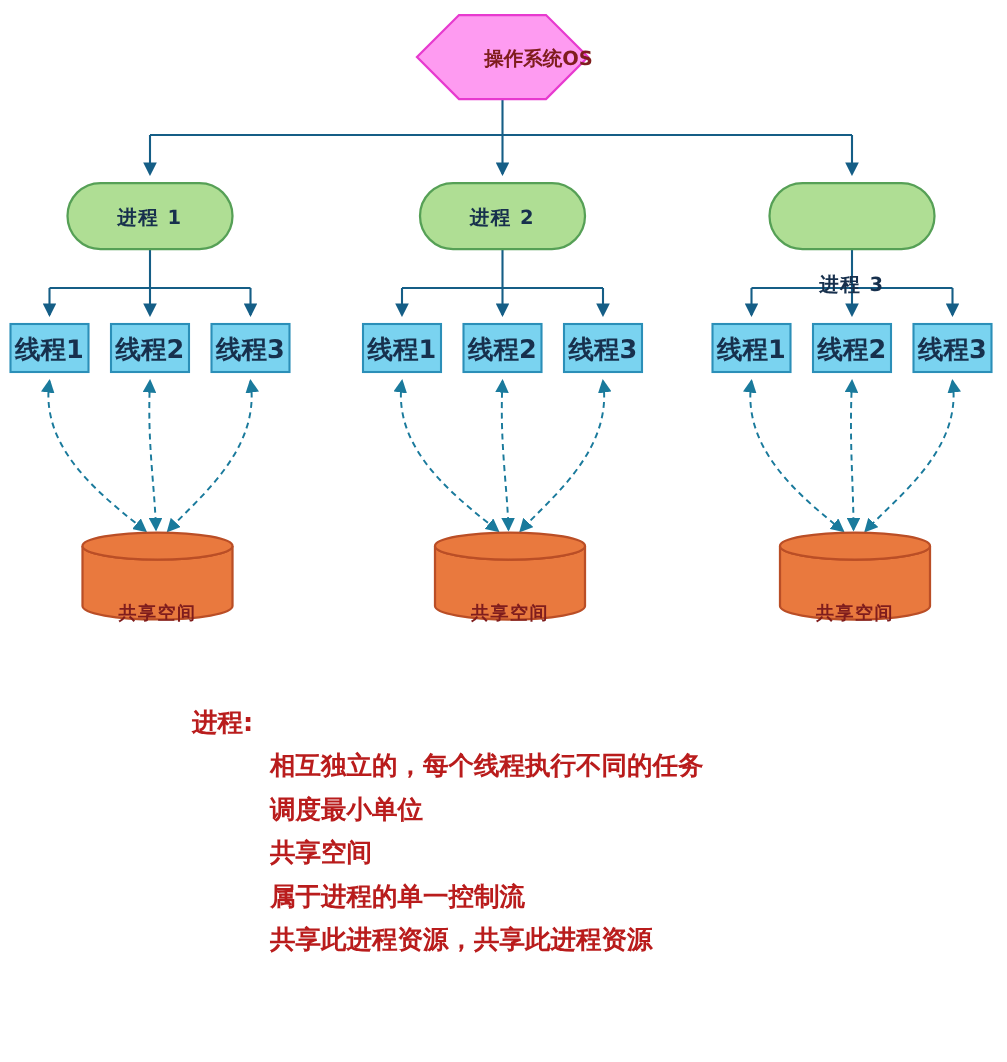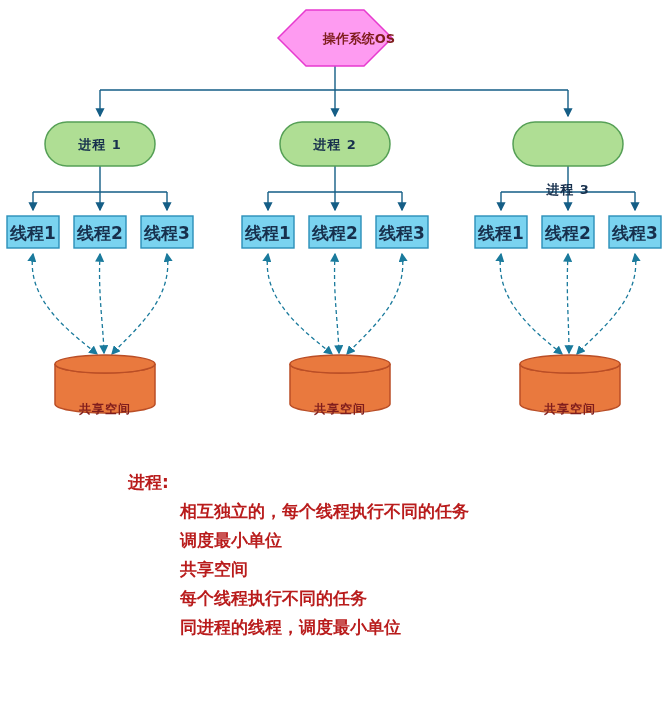--- a/index.html
+++ b/index.html
@@ -134,17 +134,17 @@
 
   <div class="lbl store-lbl" style="left:105px;top:390px;">共享空间</div>
   <div class="lbl store-lbl" style="left:340px;top:390px;">共享空间</div>
   <div class="lbl store-lbl" style="left:570px;top:390px;">共享空间</div>
 
   <div class="notes">
     <div class="note">进程:</div>
     <div class="note indent">相互独立的，每个线程执行不同的任务</div>
     <div class="note indent">调度最小单位</div>
     <div class="note indent">共享空间</div>
-    <div class="note indent">每个线程执行不同的任务</div>
-    <div class="note indent">同进程的线程，调度最小单位</div>
+    <div class="note indent">属于进程的单一控制流</div>
+    <div class="note indent">共享此进程资源，共享此进程资源</div>
   </div>
 
 </div>
 
 </body></html>

